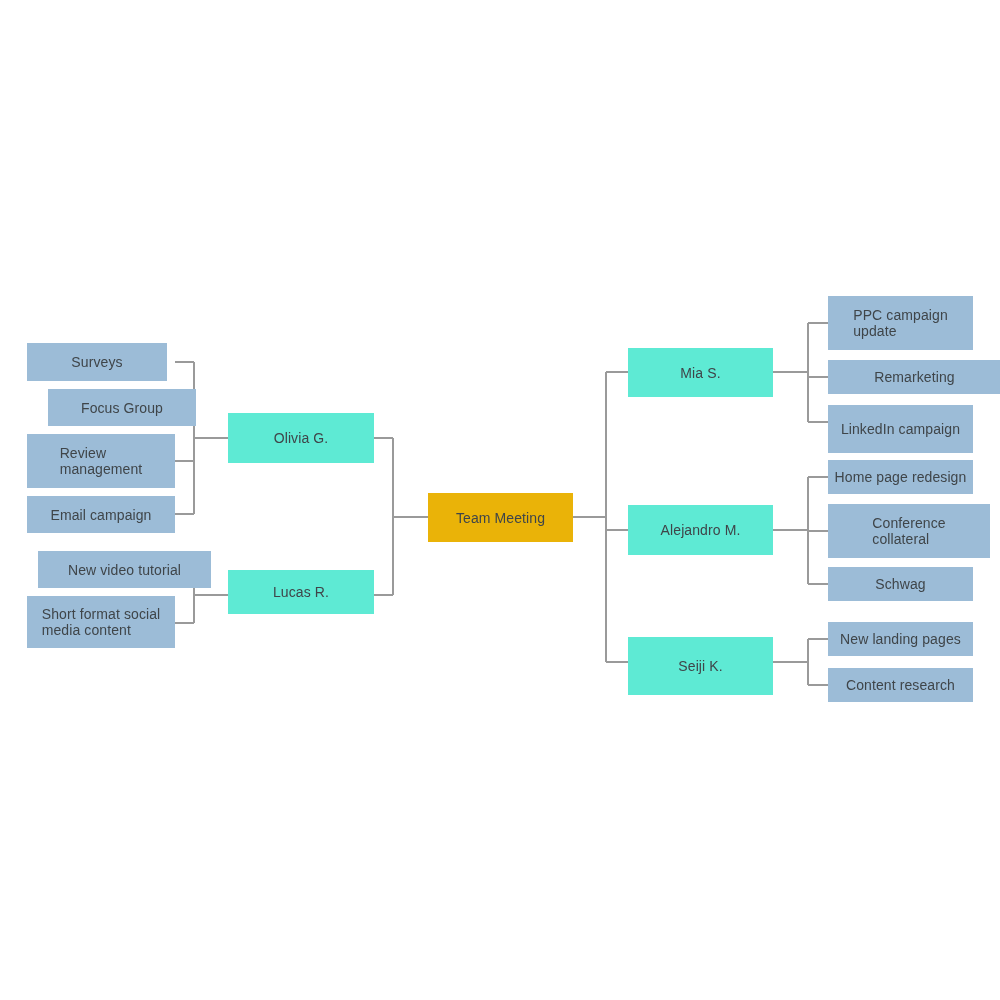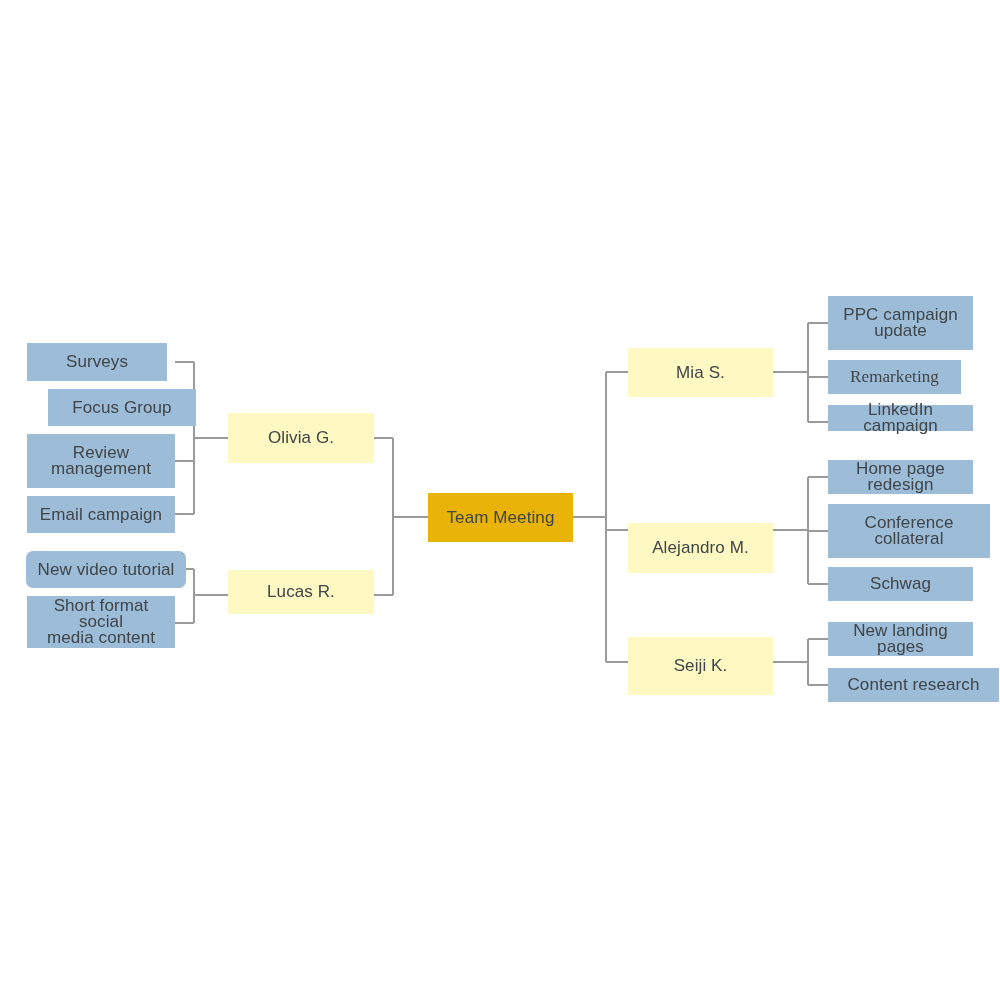--- a/index.html
+++ b/index.html
@@ -22,30 +22,30 @@
     width: 1000px;
     height: 1000px;
     pointer-events: none;
   }
   .node {
     position: absolute;
     box-sizing: border-box;
     display: flex;
     align-items: center;
     justify-content: center;
-    text-align: center;
+    text-align: left;
     color: #3f4549;
-    font-size: 17px;
+    font-size: 14px;
     line-height: 16px;
     letter-spacing: 0.1px;
     padding: 2px 6px;
     white-space: pre-line;
   }
   .node.root   { background: #eab308; }
-  .node.person { background: #fef9c3; }
+  .node.person { background: #5eead4; }
   .node.task   { background: #9cbcd7; }
 </style>
 </head>
 <body>
 
 <div id="canvas">
   <svg id="links" width="1000" height="1000" viewBox="0 0 1000 1000">
       <line x1="194" y1="362" x2="194" y2="514" stroke="#9a9a9a" stroke-width="1.2" shape-rendering="crispEdges"></line>
       <line x1="194" y1="569" x2="194" y2="623" stroke="#9a9a9a" stroke-width="1.2" shape-rendering="crispEdges"></line>
       <line x1="393" y1="438" x2="393" y2="595" stroke="#9a9a9a" stroke-width="1.2" shape-rendering="crispEdges"></line>
@@ -78,34 +78,34 @@
       <line x1="808" y1="584" x2="828" y2="584" stroke="#9a9a9a" stroke-width="1.2" shape-rendering="crispEdges"></line>
       <line x1="773" y1="662" x2="808" y2="662" stroke="#9a9a9a" stroke-width="1.2" shape-rendering="crispEdges"></line>
       <line x1="808" y1="639" x2="828" y2="639" stroke="#9a9a9a" stroke-width="1.2" shape-rendering="crispEdges"></line>
       <line x1="808" y1="685" x2="828" y2="685" stroke="#9a9a9a" stroke-width="1.2" shape-rendering="crispEdges"></line>
     </svg>
   <div id="nodes">
       <div class="node root" style="left: 428px; top: 493px; width: 145px; height: 49px;">Team Meeting</div>
       <div class="node person" style="left: 228px; top: 413px; width: 146px; height: 50px;">Olivia G.</div>
       <div class="node person" style="left: 228px; top: 570px; width: 146px; height: 44px;">Lucas R.</div>
       <div class="node person" style="left: 628px; top: 348px; width: 145px; height: 49px;">Mia S.</div>
-      <div class="node person" style="left: 628px; top: 505px; width: 145px; height: 50px; margin-top: 18px;">Alejandro M.</div>
+      <div class="node person" style="left: 628px; top: 505px; width: 145px; height: 50px;">Alejandro M.</div>
       <div class="node person" style="left: 628px; top: 637px; width: 145px; height: 58px;">Seiji K.</div>
       <div class="node task" style="left: 27px; top: 343px; width: 140px; height: 38px;">Surveys</div>
       <div class="node task" style="left: 27px; top: 389px; width: 148px; height: 37px; margin-left: 21px;">Focus Group</div>
       <div class="node task" style="left: 27px; top: 434px; width: 148px; height: 54px;">Review
 management</div>
       <div class="node task" style="left: 27px; top: 496px; width: 148px; height: 37px;">Email campaign</div>
-      <div class="node task" style="left: 26px; top: 551px; width: 160px; height: 37px; border-radius: 7px;">New video tutorial</div>
+      <div class="node task" style="left: 38px; top: 551px; width: 173px; height: 37px;">New video tutorial</div>
       <div class="node task" style="left: 27px; top: 596px; width: 148px; height: 52px;">Short format social
 media content</div>
       <div class="node task" style="left: 828px; top: 296px; width: 145px; height: 54px;">PPC campaign
 update</div>
-      <div class="node task" style="left: 828px; top: 360px; width: 133px; height: 34px; font-family: Liberation Serif, serif;">Remarketing</div>
-      <div class="node task" style="left: 828px; top: 405px; width: 145px; height: 26px;">LinkedIn campaign</div>
+      <div class="node task" style="left: 828px; top: 360px; width: 173px; height: 34px;">Remarketing</div>
+      <div class="node task" style="left: 828px; top: 405px; width: 145px; height: 48px;">LinkedIn campaign</div>
       <div class="node task" style="left: 828px; top: 460px; width: 145px; height: 34px;">Home page redesign</div>
       <div class="node task" style="left: 828px; top: 504px; width: 162px; height: 54px;">Conference
 collateral</div>
       <div class="node task" style="left: 828px; top: 567px; width: 145px; height: 34px;">Schwag</div>
       <div class="node task" style="left: 828px; top: 622px; width: 145px; height: 34px;">New landing pages</div>
-      <div class="node task" style="left: 828px; top: 668px; width: 171px; height: 34px;">Content research</div>
+      <div class="node task" style="left: 828px; top: 668px; width: 145px; height: 34px;">Content research</div>
     </div>
 </div>
 
 </body></html>

